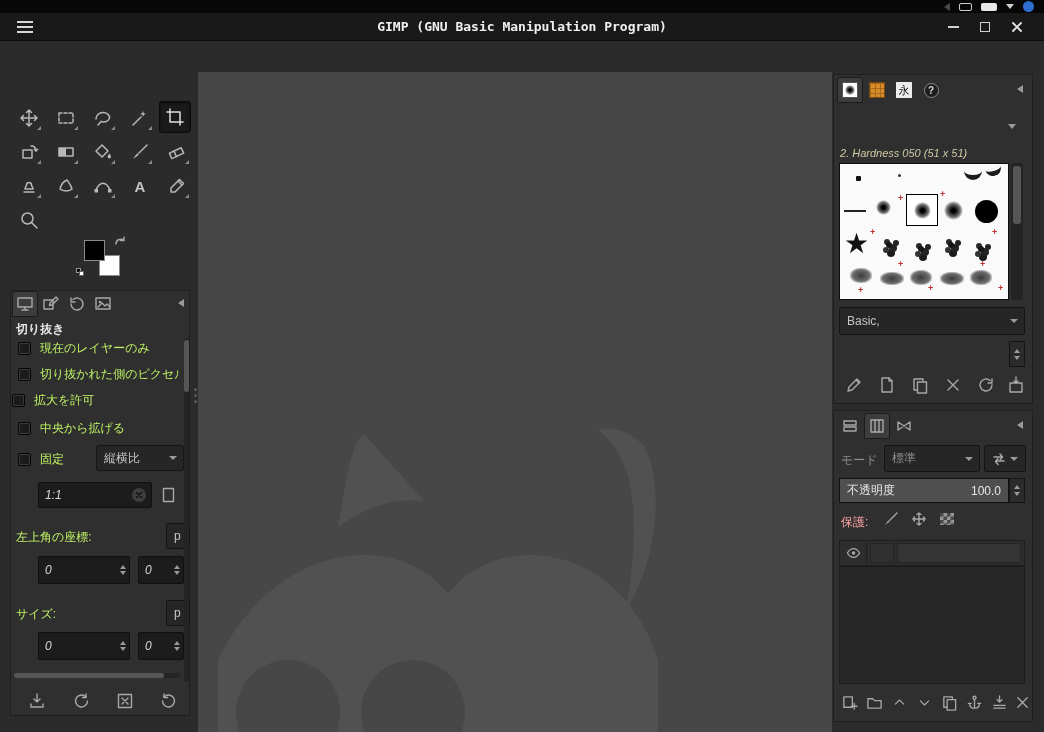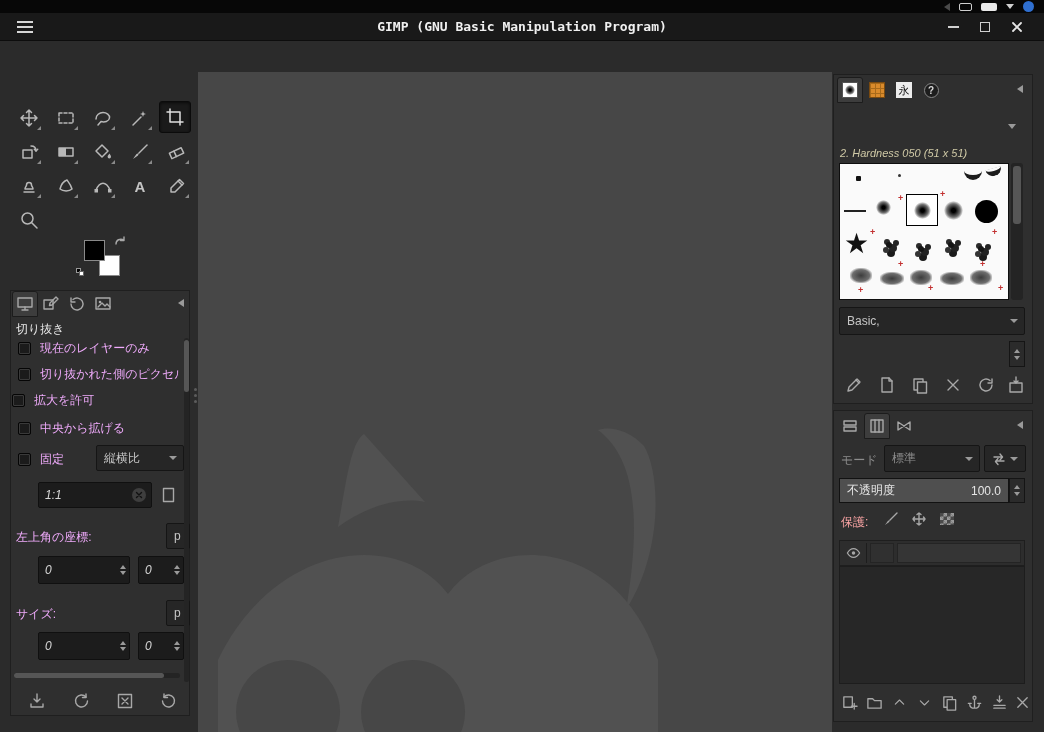--- a/index.html
+++ b/index.html
@@ -27,21 +27,21 @@
   .tool.active{width:32px;height:32px;background:#1a1a1a;border:1px solid #0b0b0b;border-radius:3px;box-shadow:inset 0 1px 3px rgba(0,0,0,.65)}
   .tool.grp:after{content:"";position:absolute;right:1px;bottom:1px;width:0;height:0;border-left:4px solid transparent;border-bottom:4px solid #8a8a8a}
   .ttext{font-size:15px;font-weight:bold;color:#c4c4c4}
   
   .panel{background:#2f2f2f;border:1px solid #1f1f1f}
   .input{background:#1c1c1c;border:1px solid #101010;border-radius:2px;color:#d6d6d6}
   .combo{background:#262626;border:1px solid #151515;border-radius:2px;color:#c6c6c6;display:flex;align-items:center;font-size:12px}
   .combo .txt{padding-left:7px;white-space:nowrap;overflow:hidden}
   .caret{width:0;height:0;border-left:4px solid transparent;border-right:4px solid transparent;border-top:4px solid #9a9a9a;margin-left:auto;margin-right:6px}
   .cb{width:13px;height:13px;background:#1b1b1b;border:1px solid #050505;box-shadow:inset 0 0 0 1px #3a3a3a;border-radius:2px;flex:none}
-  .lbl{font-size:12px;color:#f0abfc;white-space:nowrap}
+  .lbl{font-size:12px;color:#bef264;white-space:nowrap}
   .dim{color:#8d8d8d}
   .cbrow{display:flex;align-items:center;gap:9px;position:absolute}
   .tab{width:26px;height:26px;display:flex;align-items:center;justify-content:center;position:absolute}
   .tab.active{background:#3d3d3d;border:1px solid #1c1c1c;border-radius:3px 3px 0 0}
   .dockmenu{position:absolute;width:14px;height:14px;display:flex;align-items:center;justify-content:center}
   .dockmenu i{width:0;height:0;border-top:4px solid transparent;border-bottom:4px solid transparent;border-right:6px solid #9a9a9a}
   .spin{display:flex;align-items:center;padding-left:6px;font-size:12px;font-style:italic}
   .spinbtns{display:flex;flex-direction:column;justify-content:center;gap:2px;margin-left:auto;padding-right:3px}
   .tu{width:0;height:0;border-left:3.5px solid transparent;border-right:3.5px solid transparent;border-bottom:4px solid #9a9a9a}
   .td{width:0;height:0;border-left:3.5px solid transparent;border-right:3.5px solid transparent;border-top:4px solid #9a9a9a}
@@ -245,21 +245,21 @@
     <svg class="sm" width="18" height="18" viewBox="0 0 18 18">
         <rect x="2" y="3" width="14" height="11"></rect>
         <circle cx="6" cy="7" r="1.3" fill="#a8a8a8" stroke="none"></circle>
         <path d="M4 12l4-4 3 3 2-2 3 3"></path>
       </svg>
   </span>
   <span class="dockmenu" style="left:174px;top:296px">
       <i></i>
     </span>
 
-  <div class="abs lbl" style="left:16px;top:321px;font-weight:normal;color:#e8e8e8">切り抜き</div>
+  <div class="abs lbl" style="left:16px;top:321px;font-weight:bold;color:#e8e8e8">切り抜き</div>
 
   <div class="cbrow" style="left:18px;top:340px">
     <span class="cb"></span>
     <span class="lbl">現在のレイヤーのみ</span>
   </div>
   <div class="cbrow" style="left:18px;top:366px;width:162px;overflow:hidden">
     <span class="cb"></span>
     <span class="lbl">切り抜かれた側のピクセルの</span>
   </div>
   <div class="cbrow" style="left:12px;top:392px">

